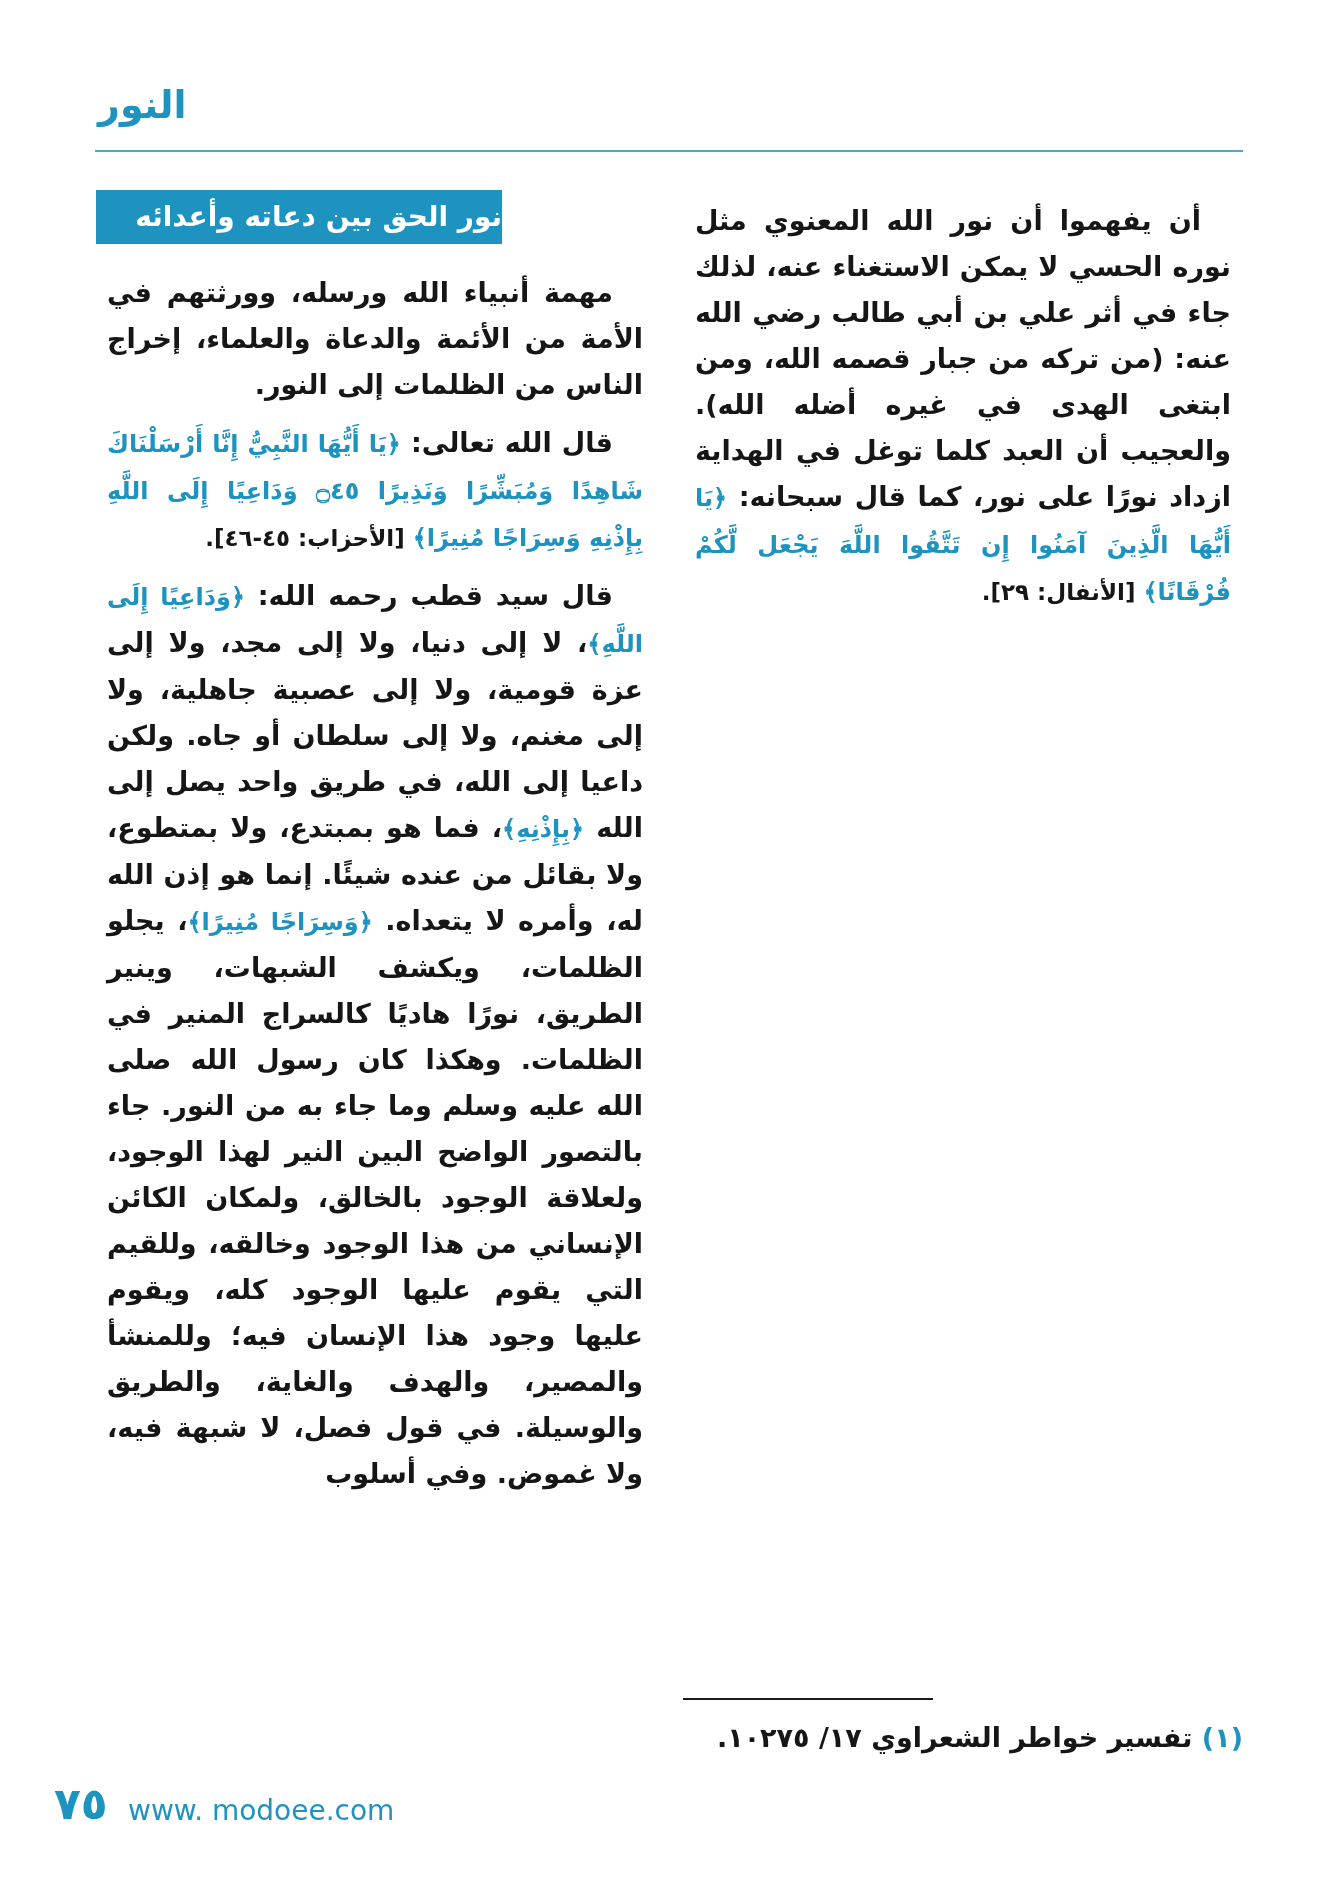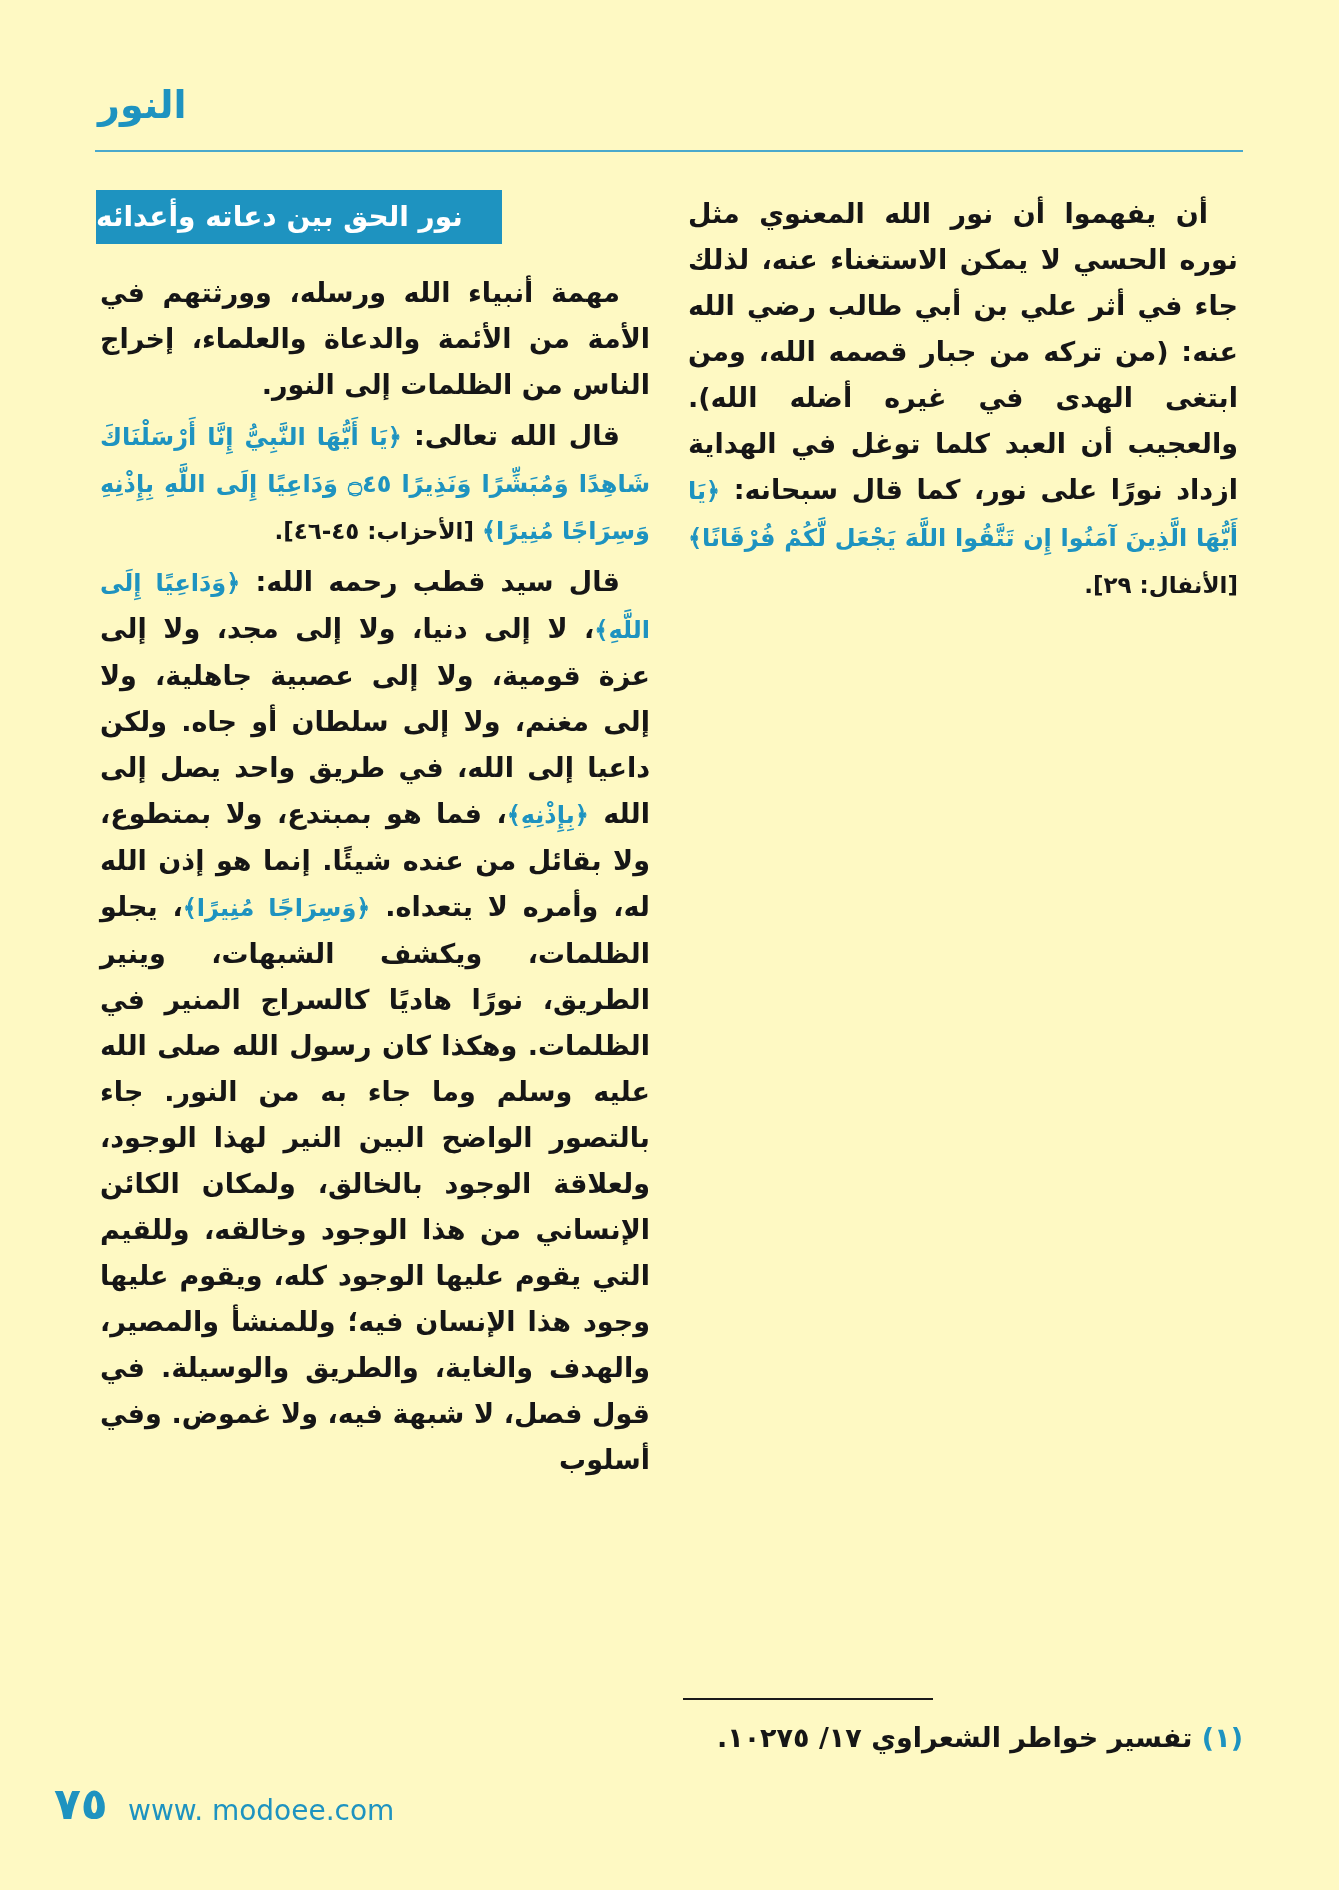--- a/index.html
+++ b/index.html
@@ -6,21 +6,21 @@
     --accent:#1e93c0;
     --text:#161616;
     --rule:#4aa9cc;
   }
   *{box-sizing:border-box;}
   html,body{margin:0;padding:0;background:#e8e8e8;}
   .page{
     position:relative;
     width:1339px;height:1890px;
     margin:0 auto;
-    background:#fef9c3;
+    background:#ffffff;
     direction:rtl;
     font-family:"DejaVu Sans", sans-serif;
     color:var(--text);
     overflow:hidden;
   }
   .header-word{
     position:absolute;top:86px;left:98px;
     font-size:38px;font-weight:bold;color:var(--accent);
     line-height:1;
   }
@@ -29,27 +29,27 @@
     background:var(--rule);
   }
   .col{
     position:absolute;
     font-size:27px;line-height:46px;font-weight:bold;
     text-align:justify;
     color:var(--text);
   }
   .col-right{top:186px;right:96px;width:560px;}
   .col-left{top:190px;left:95px;width:560px;}
-  .para{margin:5px;text-indent:30px;}
+  .para{margin:12px;text-indent:30px;}
   .section-title-box{
     width:406px;height:54px;
     margin:0 153px 26px 1px;
     background:var(--accent);
     color:#ffffff;
-    display:flex;align-items:center;justify-content:flex-end;
+    display:flex;align-items:center;justify-content:flex-start;
     font-size:28px;font-weight:bold;
     text-indent:0;
   }
   .run-t{color:var(--text);}
   .run-v{color:var(--accent);font-size:24px;}
   .run-r{color:var(--text);font-size:23px;}
   .run-fnref{color:var(--accent);font-size:17px;vertical-align:super;}
   .run-mark{color:var(--accent);}
   .footnote-area{
     position:absolute;top:1698px;left:95px;width:1148px;

